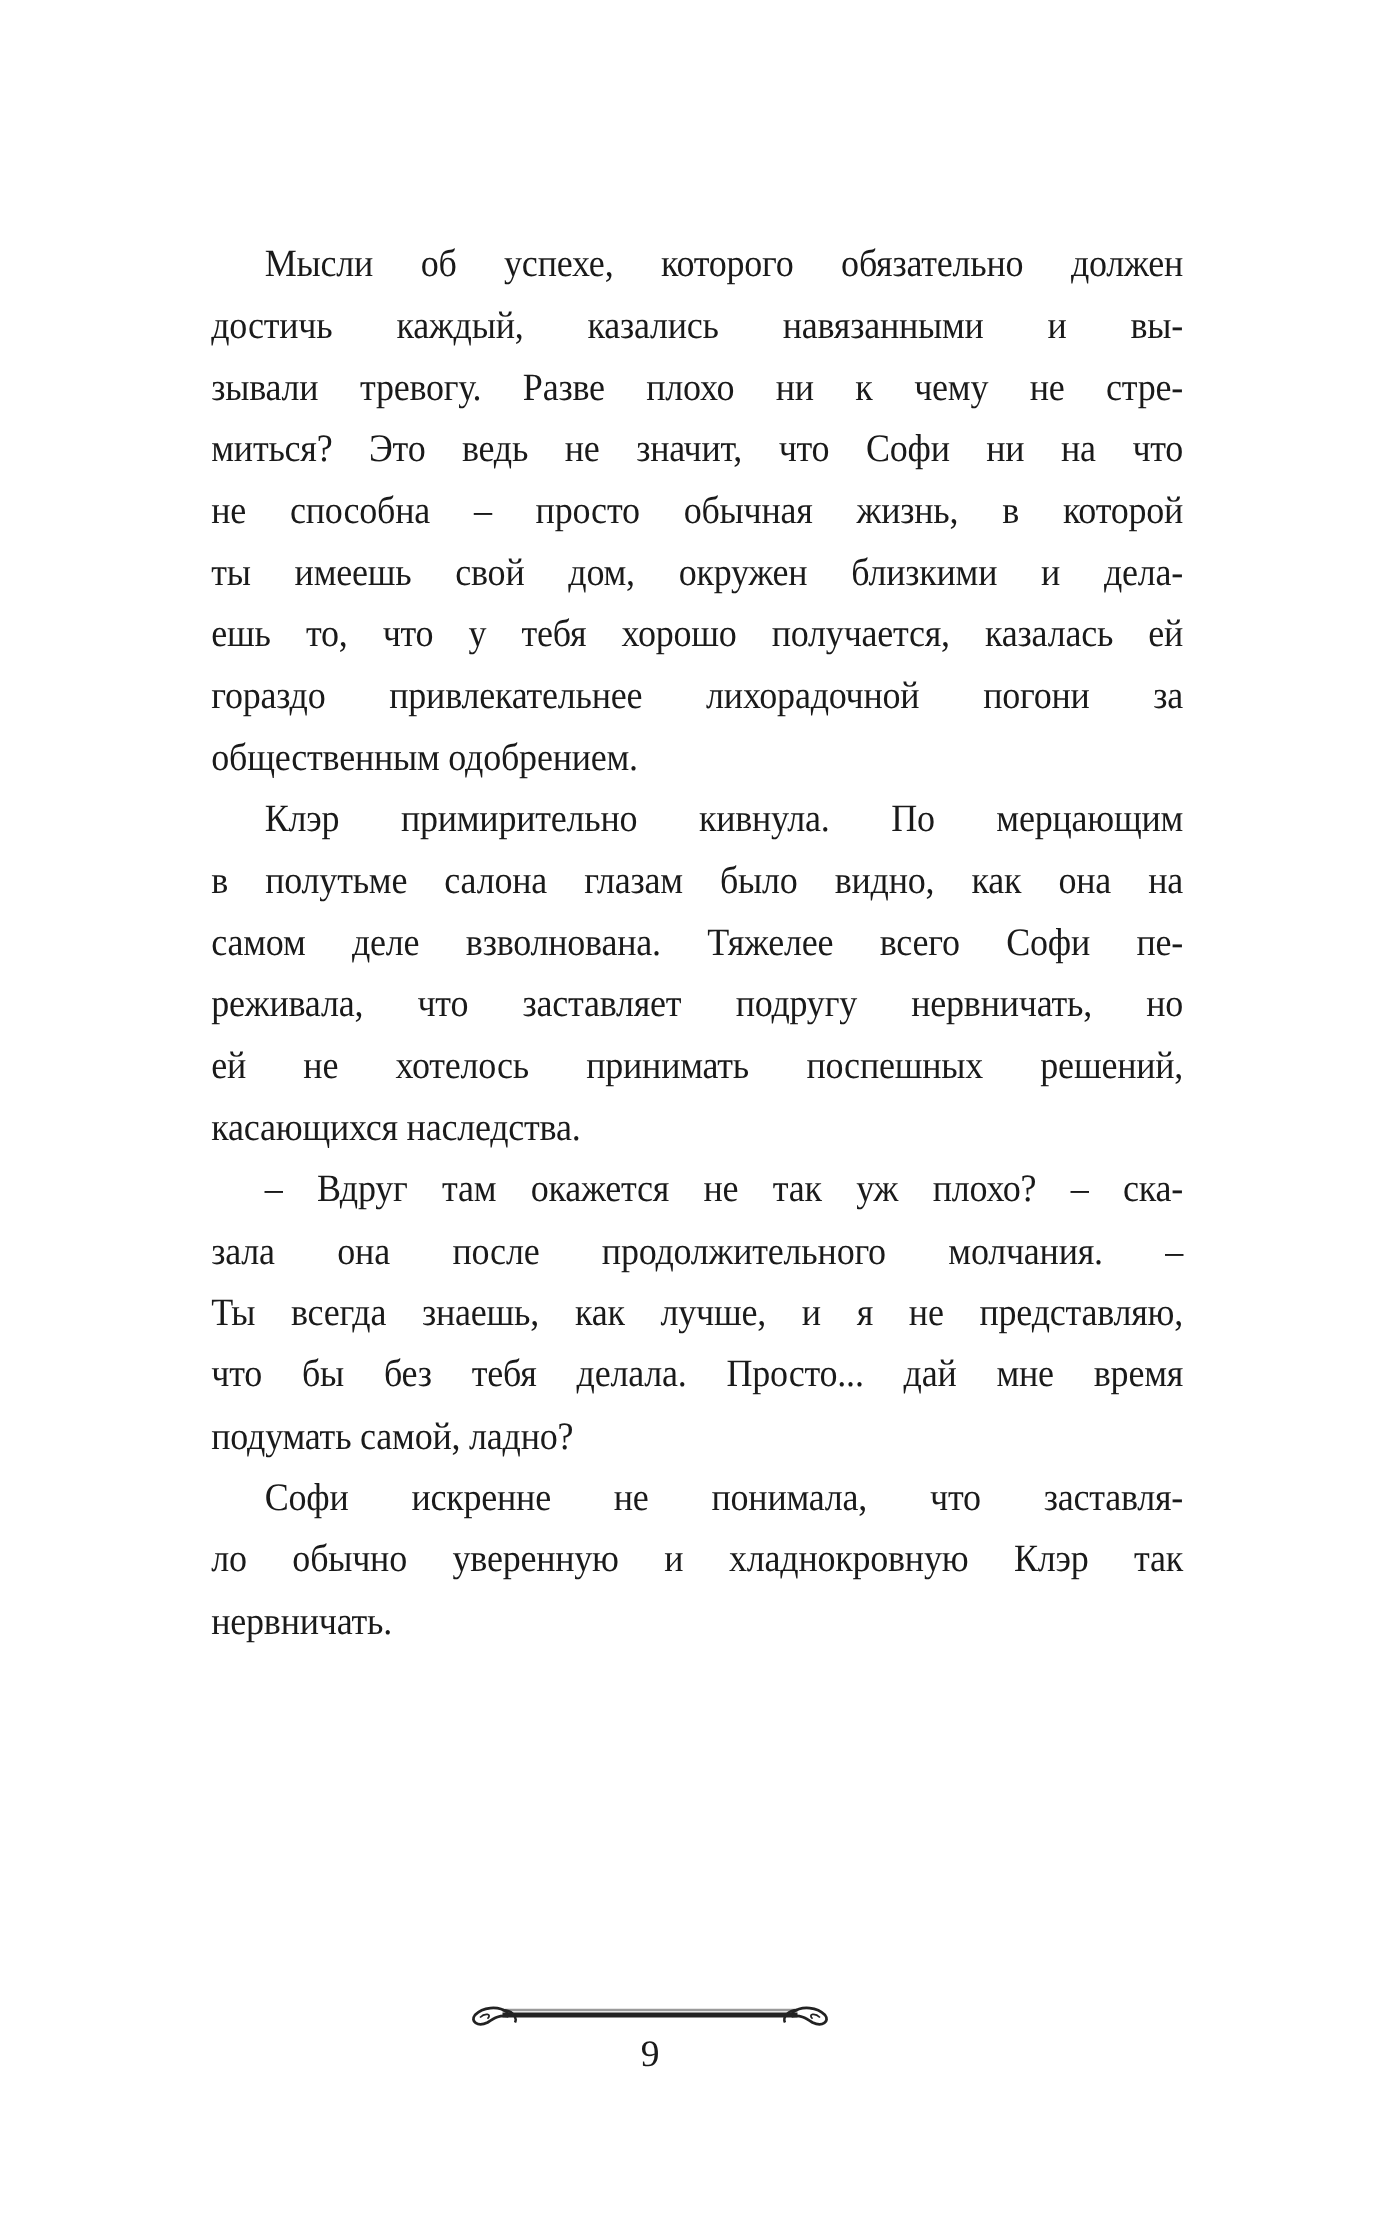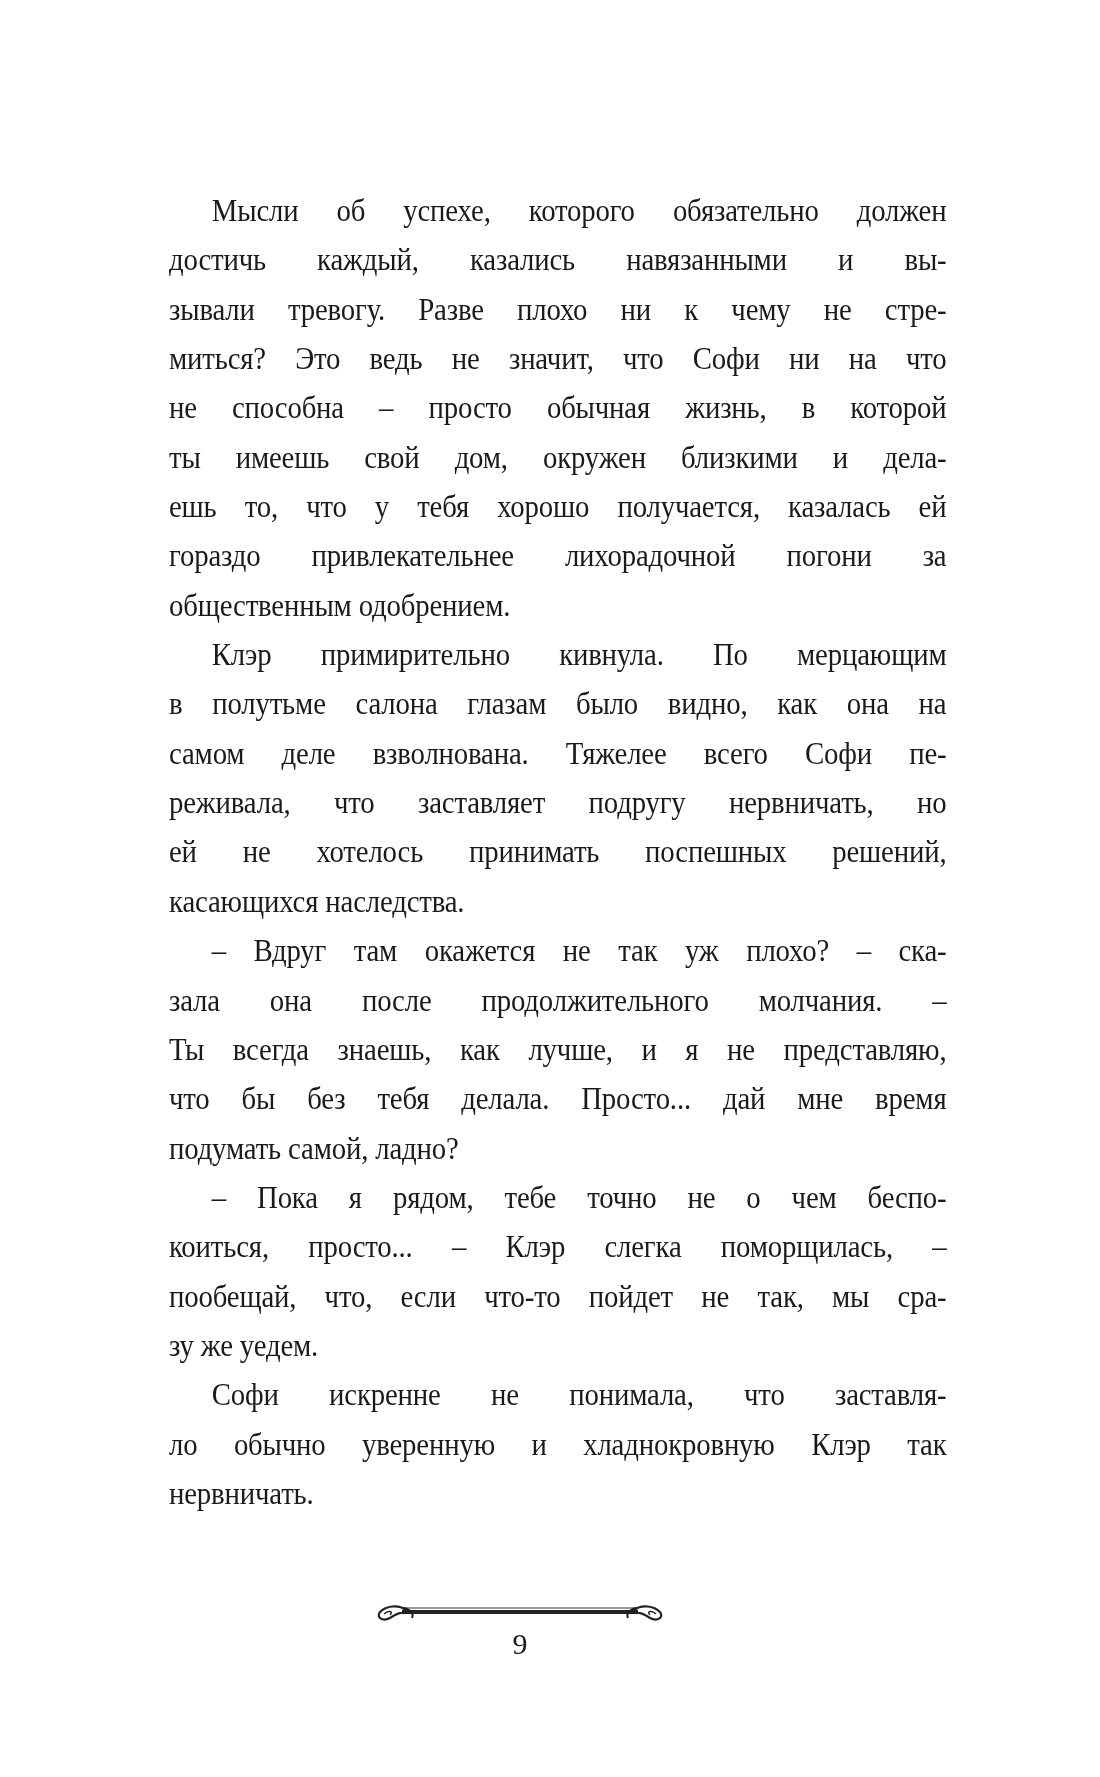--- a/index.html
+++ b/index.html
@@ -88,26 +88,20 @@
   </div>
 
   <div>
     <span class="line indent">– Вдруг там окажется не так уж плохо? – ска-</span>
     <span class="line">зала она после продолжительного молчания. –</span>
     <span class="line">Ты всегда знаешь, как лучше, и я не представляю,</span>
     <span class="line">что бы без тебя делала. Просто... дай мне время</span>
     <span class="line last">подумать самой, ладно?</span>
   </div>
 
-  <div>
-    <span class="line indent">– Пока я рядом, тебе точно не о чем беспо-</span>
-    <span class="line">коиться, просто... – Клэр слегка поморщилась, –</span>
-    <span class="line">пообещай, что, если что-то пойдет не так, мы сра-</span>
-    <span class="line last">зу же уедем.</span>
-  </div>
 
   <div>
     <span class="line indent">Софи искренне не понимала, что заставля-</span>
     <span class="line">ло обычно уверенную и хладнокровную Клэр так</span>
     <span class="line last">нервничать.</span>
   </div>
 </div>
 
 <svg class="ornament" viewBox="0 0 288 34" xmlns="http://www.w3.org/2000/svg">
 

